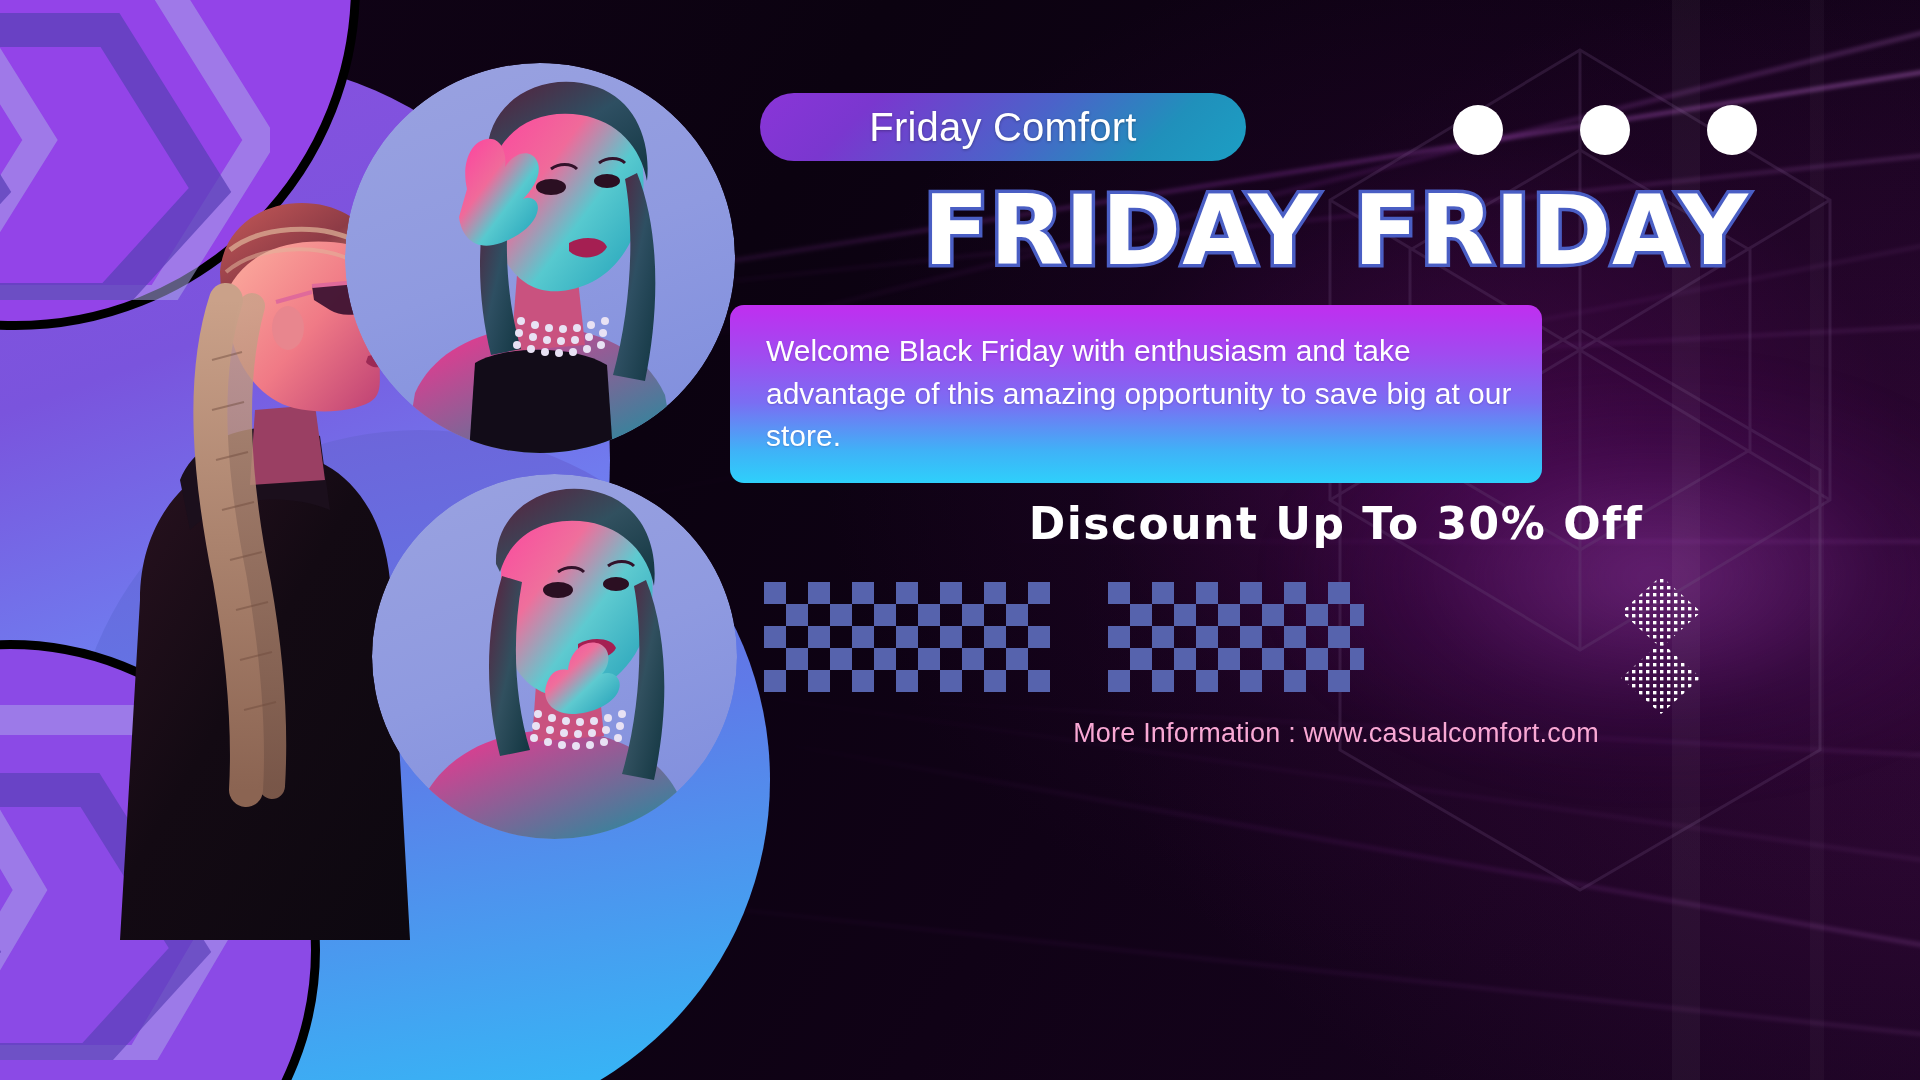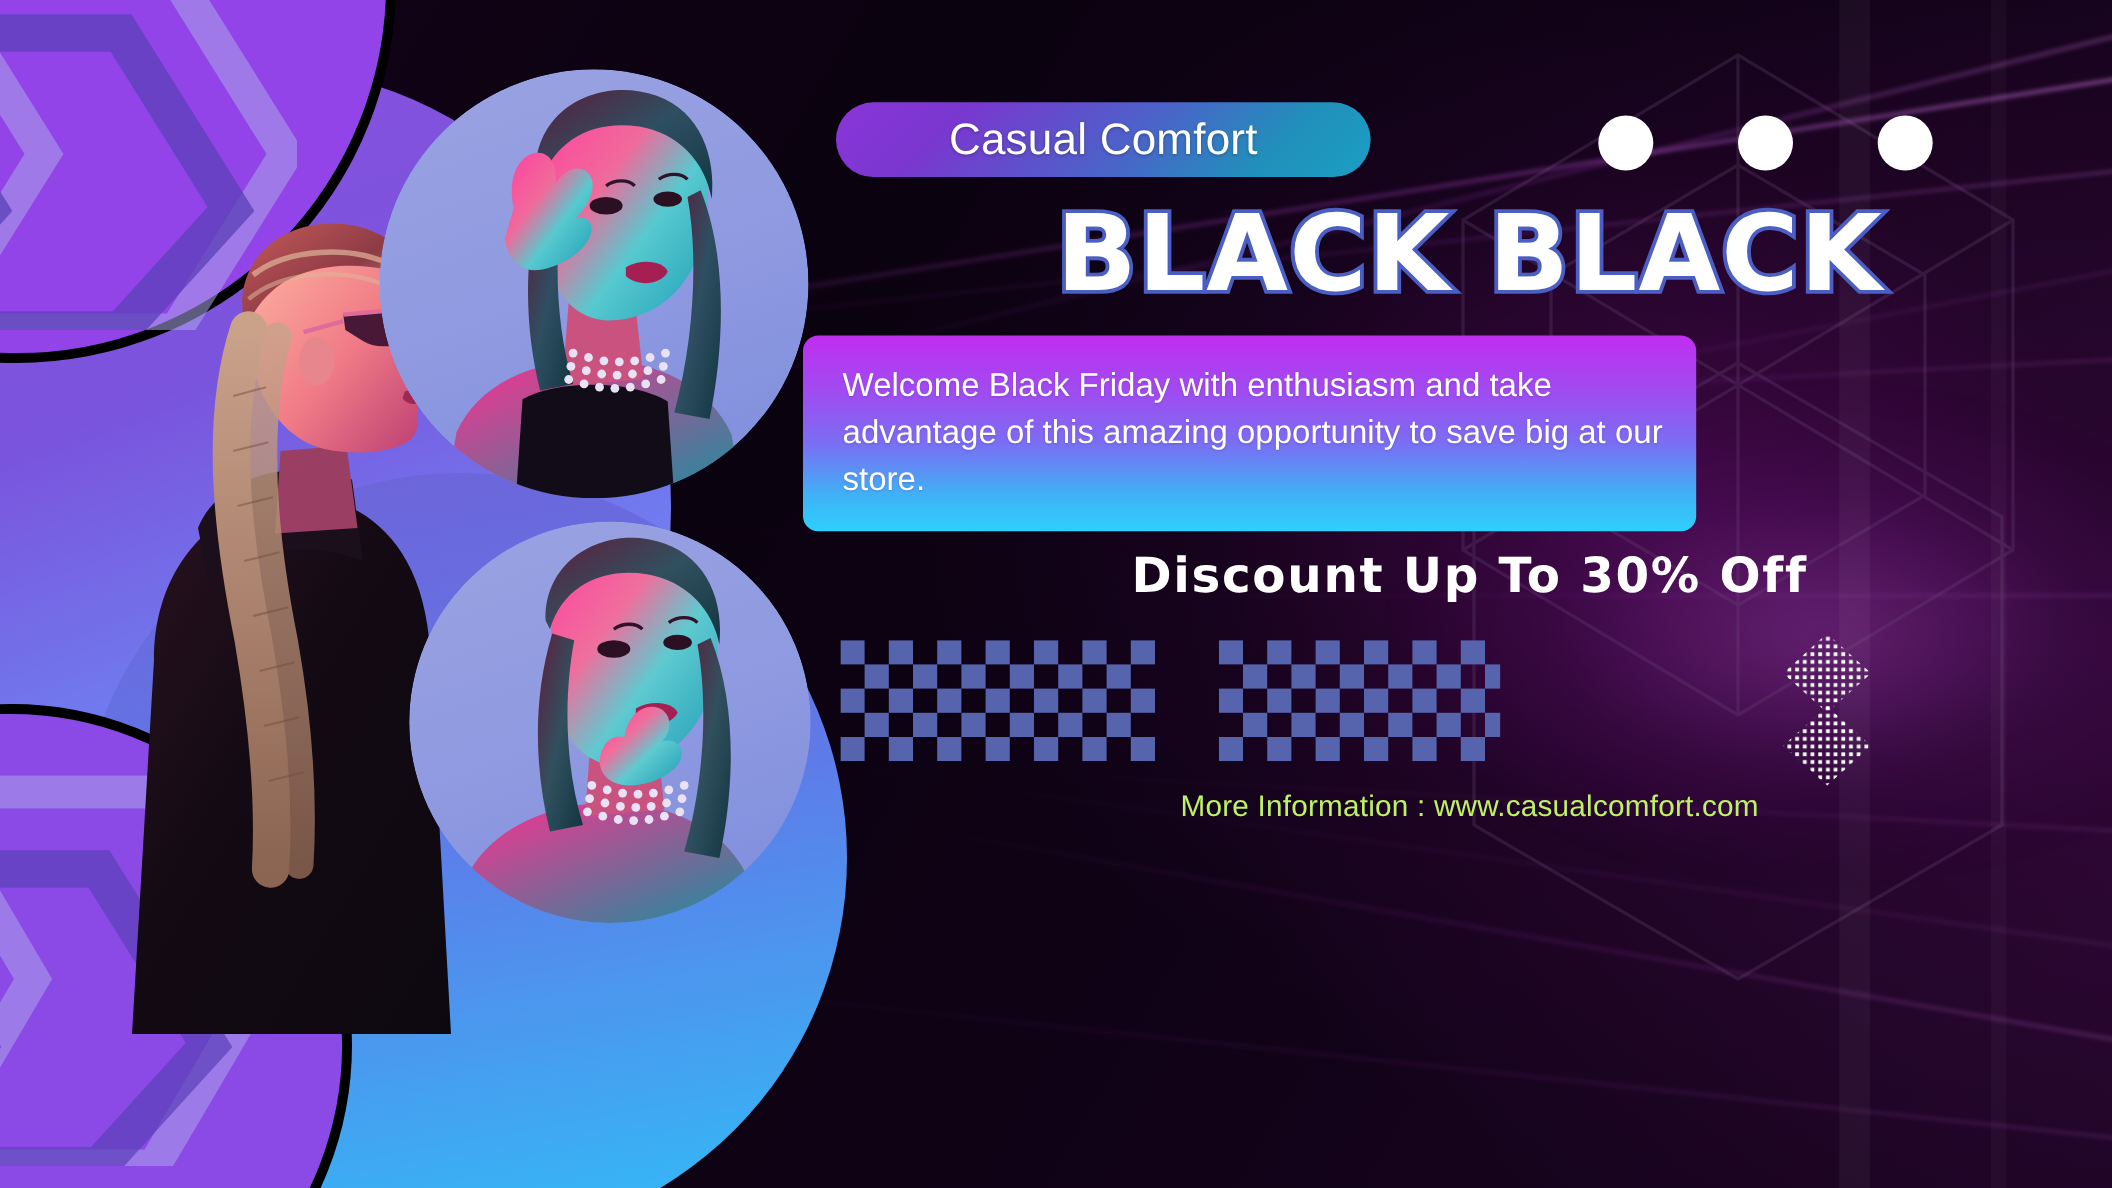--- a/index.html
+++ b/index.html
@@ -148,21 +148,21 @@
 
   .checker-wrap{ position:absolute; left:8px; top:582px; display:flex; gap:44px; }
   .checker{ }
   .checker svg{ display:block; }
 
   .diamonds{ position:absolute; left:860px; top:570px; }
   .diamonds svg{ display:block; }
 
   .footer{
     position:absolute; left:0; top:718px; width:1160px;
-    text-align:center; color:#bef264; font-size:27px; font-weight:400;
+    text-align:center; color:#f9a8d4; font-size:27px; font-weight:400;
     letter-spacing:.2px;
   }
 
   
   .vband{
     position:absolute; left:1672px; top:0; width:28px; height:1080px;
     background:rgba(255,255,255,0.045);
   }
   .vband2{
     position:absolute; left:1810px; top:0; width:14px; height:1080px;
@@ -422,30 +422,30 @@
             <circle cx="232" cy="268" r="4"></circle>
           <circle cx="246" cy="264" r="4"></circle>
         </g>
       </svg>
     </div>
   </div>
 
   <div class="content">
 
     <div class="brand-pill">
-      <span>Casual Comfort</span>
+      <span>Friday Comfort</span>
     </div>
 
     <div class="dots">
       <i></i>
       <i></i>
       <i></i>
     </div>
 
-    <div class="headline">BLACK BLACK</div>
+    <div class="headline">FRIDAY FRIDAY</div>
 
     <div class="desc-panel">
       <p>Welcome Black Friday with enthusiasm and take advantage of this amazing opportunity to save big at our store.</p>
     </div>
 
     <div class="discount">Discount Up To 30% Off</div>
 
     <div class="checker-wrap">
       <div class="checker">
         <svg width="300" height="110" viewBox="0 0 300 110">

